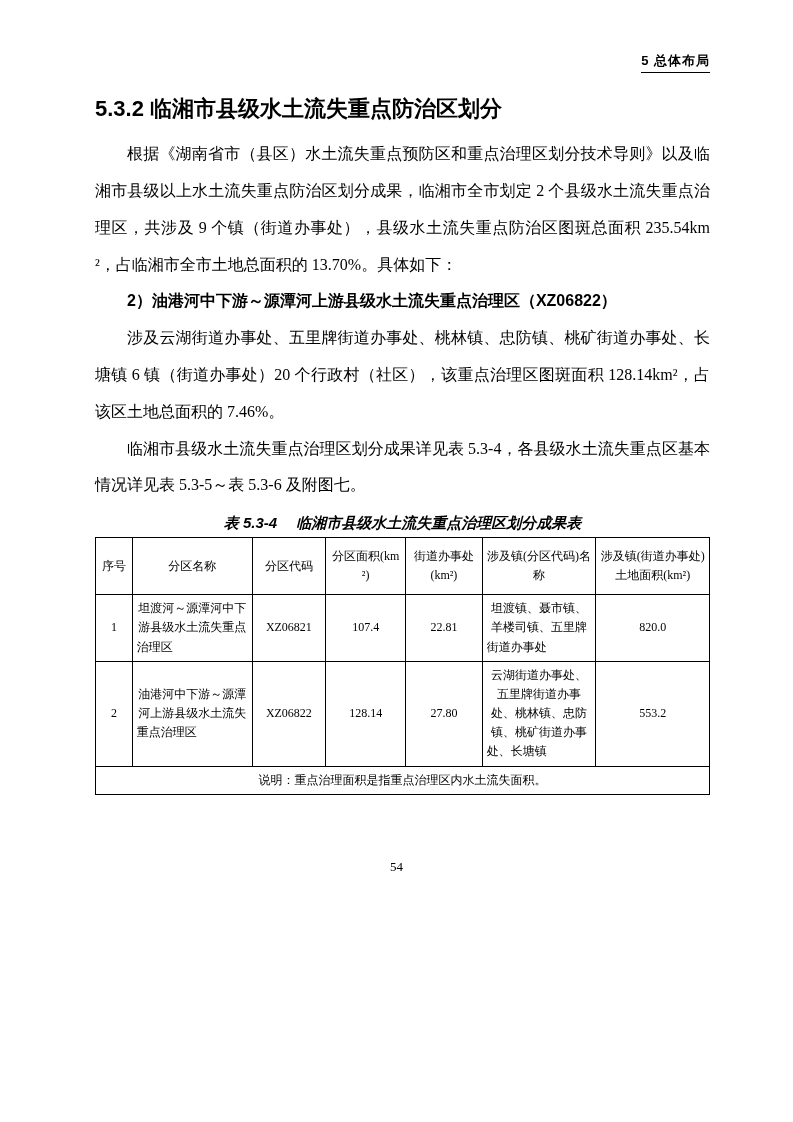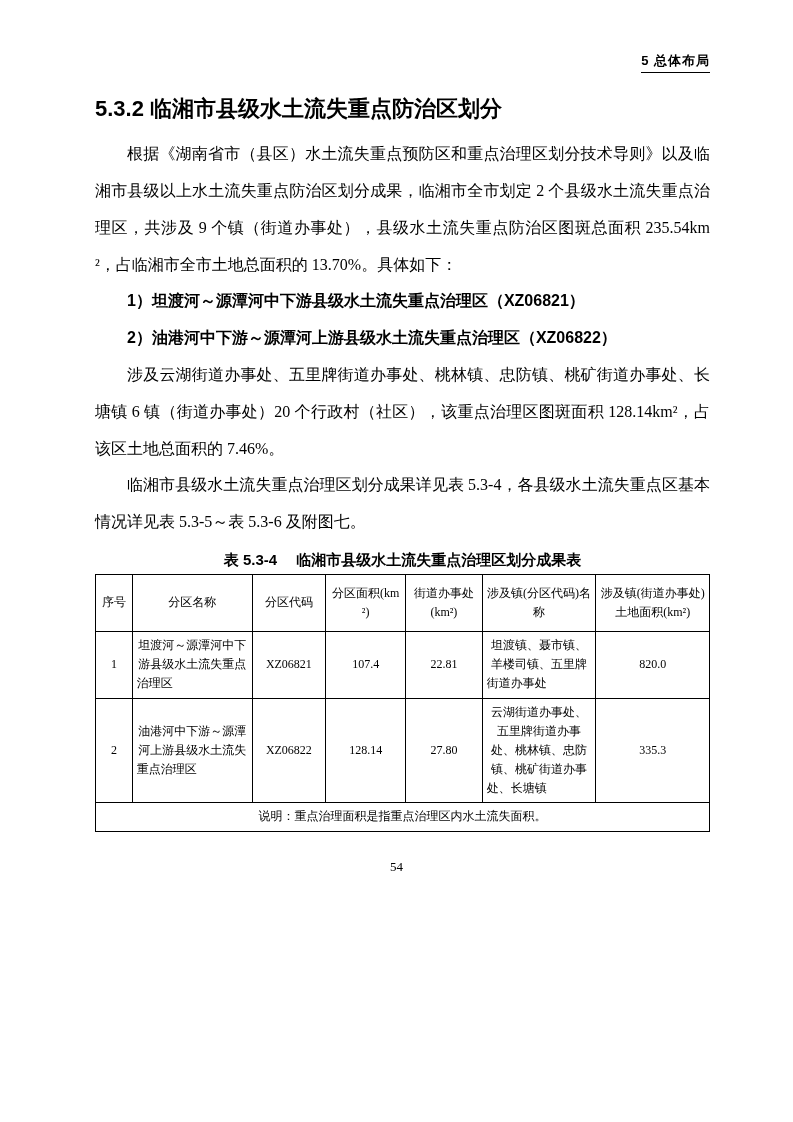--- a/index.html
+++ b/index.html
@@ -49,20 +49,21 @@
   .para.bold {
     font-family: "Liberation Sans", "DejaVu Sans", sans-serif;
     font-weight: bold;
   }
   .table-title {
     font-family: "Liberation Sans", "DejaVu Sans", sans-serif;
     font-size: 15px;
     font-weight: bold;
     text-align: center;
     margin: 10px 0 4px 0;
+    font-style: italic;
   }
   table.results {
     width: 100%;
     border-collapse: collapse;
     table-layout: fixed;
     font-size: 12px;
     line-height: 1.6;
     padding-left: 28px;
   }
   table.results th,
@@ -102,21 +103,20 @@
 <div class="page">
 
   <div class="header-row">
     <span class="header-label">5 总体布局</span>
   </div>
 
   <h2 class="heading">5.3.2 临湘市县级水土流失重点防治区划分</h2>
 
   <p class="para">根据《湖南省市（县区）水土流失重点预防区和重点治理区划分技术导则》以及临湘市县级以上水土流失重点防治区划分成果，临湘市全市划定 2 个县级水土流失重点治理区，共涉及 9 个镇（街道办事处），县级水土流失重点防治区图斑总面积 235.54km²，占临湘市全市土地总面积的 13.70%。具体如下：</p>
 
-  <p class="para bold">1）坦渡河～源潭河中下游县级水土流失重点治理区（XZ06821）</p>
 
 
   <p class="para bold">2）油港河中下游～源潭河上游县级水土流失重点治理区（XZ06822）</p>
 
   <p class="para">涉及云湖街道办事处、五里牌街道办事处、桃林镇、忠防镇、桃矿街道办事处、长塘镇 6 镇（街道办事处）20 个行政村（社区），该重点治理区图斑面积 128.14km²，占该区土地总面积的 7.46%。</p>
 
   <p class="para">临湘市县级水土流失重点治理区划分成果详见表 5.3-4，各县级水土流失重点区基本情况详见表 5.3-5～表 5.3-6 及附图七。</p>
 
   <div class="table-title">表 5.3-4　 临湘市县级水土流失重点治理区划分成果表</div>
 
@@ -151,21 +151,21 @@
         <td class="cell-left">坦渡镇、聂市镇、羊楼司镇、五里牌街道办事处</td>
         <td>820.0</td>
       </tr>
       <tr>
         <td>2</td>
         <td class="cell-left">油港河中下游～源潭河上游县级水土流失重点治理区</td>
         <td>XZ06822</td>
         <td>128.14</td>
         <td>27.80</td>
         <td class="cell-left">云湖街道办事处、五里牌街道办事处、桃林镇、忠防镇、桃矿街道办事处、长塘镇</td>
-        <td>335.3</td>
+        <td>553.2</td>
       </tr>
       <tr>
         <td class="note-cell" colspan="7">说明：重点治理面积是指重点治理区内水土流失面积。</td>
       </tr>
     </tbody>
   </table>
 
   <div class="page-number">54</div>
 
 </div>

